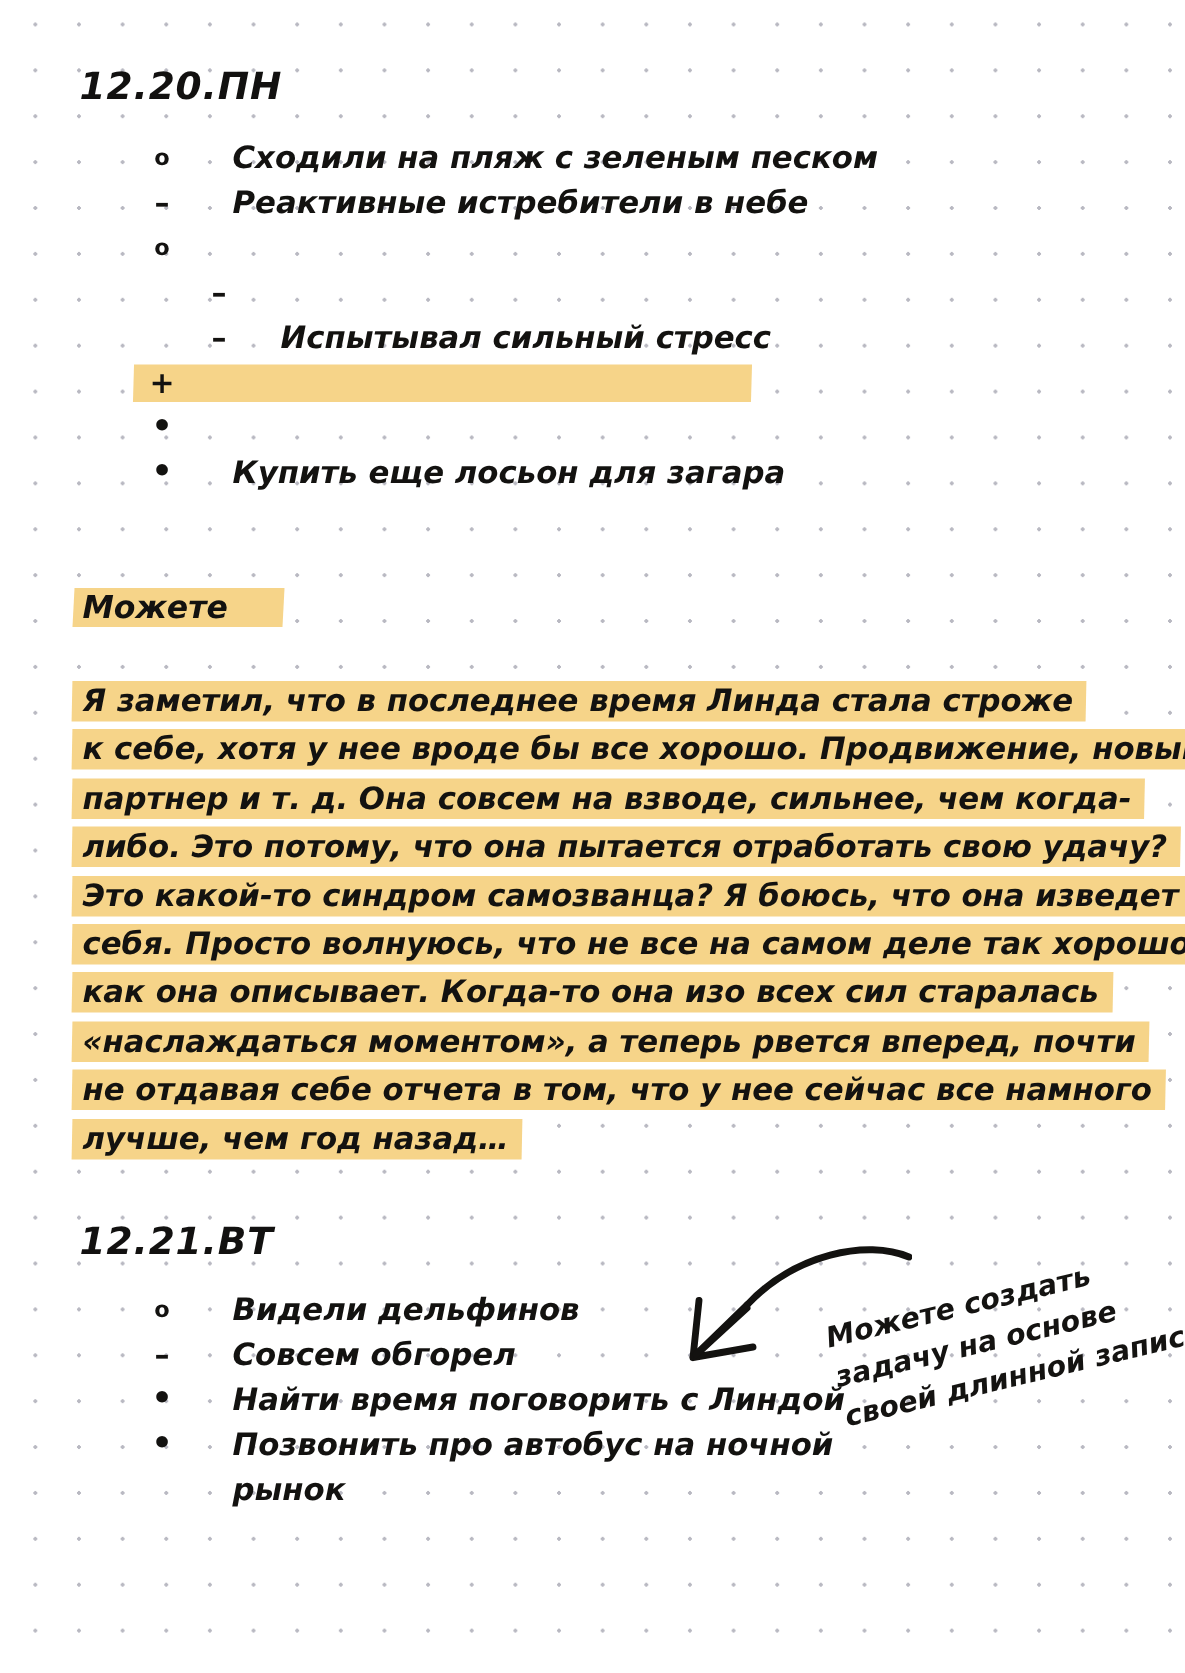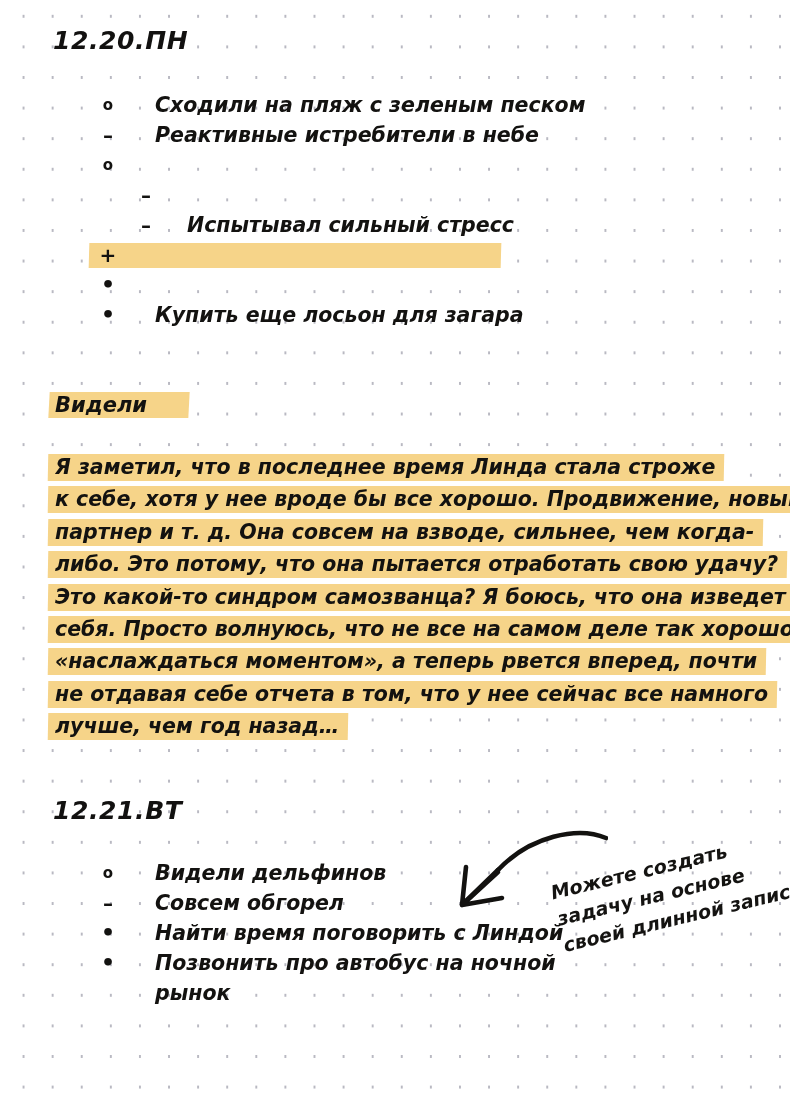--- a/index.html
+++ b/index.html
@@ -26,20 +26,21 @@
   }
 
   .date-head {
     position: absolute;
     font-size: 25px;
     font-weight: 700;
     font-style: italic;
     letter-spacing: 0.6px;
     color: #121110;
     white-space: nowrap;
+    margin-top: 17px;
   }
 
   
   .list {
     position: absolute;
   }
   .row {
     position: relative;
     height: 30px;
     white-space: nowrap;
@@ -193,30 +194,31 @@
         <span class="marker dot">•</span>
       </div>
       <div class="row">
         <span class="marker dot">•</span>
         <span class="rowtext">Купить еще лосьон для загара</span>
       </div>
     </div>
 
   <div class="sec-title-wrap" style="left:55px; top:390px;">
     <span class="sec-title-bar" id="noteTitleBar" style="width: 139.797px;"></span>
-    <span class="sec-title-text">Видели</span>
+    <span class="sec-title-text">Можете</span>
   </div>
 
   <div class="para" id="paraBlock" style="left:55px; top:452px; width:700px;">
       <div class="pline"><span class="bar" style="width: 676.422px;"></span><span class="txt">Я заметил, что в последнее время Линда стала строже</span></div>
       <div class="pline"><span class="bar" style="width: 763.266px;"></span><span class="txt">к себе, хотя у нее вроде бы все хорошо. Продвижение, новый</span></div>
       <div class="pline"><span class="bar" style="width: 715.266px;"></span><span class="txt">партнер и т. д. Она совсем на взводе, сильнее, чем когда-</span></div>
       <div class="pline"><span class="bar" style="width: 739.078px;"></span><span class="txt">либо. Это потому, что она пытается отработать свою удачу?</span></div>
       <div class="pline"><span class="bar" style="width: 746.703px;"></span><span class="txt">Это какой-то синдром самозванца? Я боюсь, что она изведет</span></div>
       <div class="pline"><span class="bar" style="width: 762.594px;"></span><span class="txt">себя. Просто волнуюсь, что не все на самом деле так хорошо,</span></div>
+      <div class="pline"><span class="bar" style="width: 693.5px;"></span><span class="txt">как она описывает. Когда-то она изо всех сил старалась</span></div>
       <div class="pline"><span class="bar" style="width: 718.188px;"></span><span class="txt">«наслаждаться моментом», а теперь рвется вперед, почти</span></div>
       <div class="pline"><span class="bar" style="width: 729px;"></span><span class="txt">не отдавая себе отчета в том, что у нее сейчас все намного</span></div>
       <div class="pline"><span class="bar" style="width: 300.219px;"></span><span class="txt">лучше, чем год назад…</span></div>
     </div>
 
   <div class="date-head" style="left:53px; top:796px;">12.21.ВТ</div>
 
   <div class="list" id="list2" style="left:95px; top:858px; width:440px;">
       <div class="row">
         <span class="marker circ">o</span>

